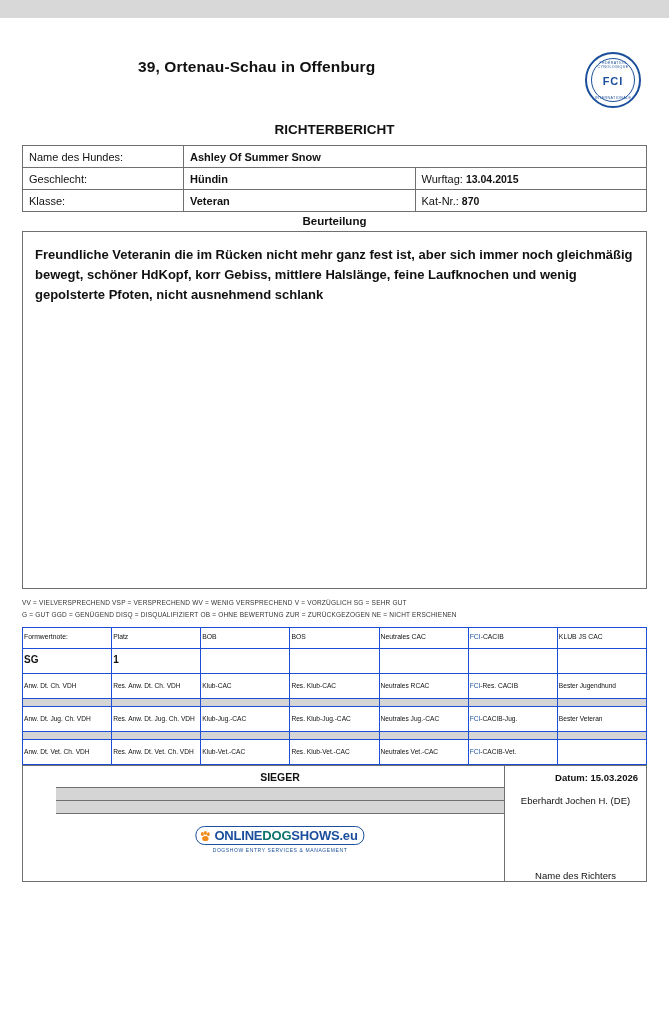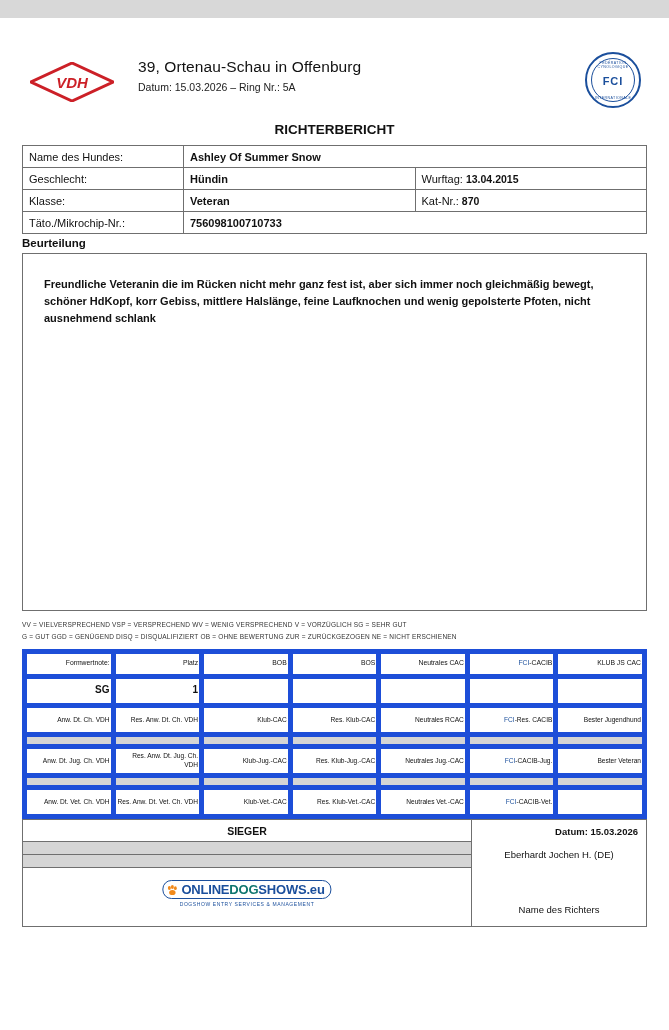--- a/index.html
+++ b/index.html
@@ -45,21 +45,21 @@
     width: 84px; height: 40px;
   }
   .vdh-diamond svg { display: block; }
   .title-block {
     position: absolute;
     left: 116px;
     top: 18px;
   }
   .doc-title {
     font-size: 15.5px;
-    font-weight: normal;
+    font-weight: bold;
     color: #111;
     letter-spacing: 0.1px;
   }
   .doc-subtitle {
     font-size: 10.5px;
     color: #222;
     margin-top: 5px;
   }
   .fci-logo {
     position: absolute;
@@ -132,36 +132,37 @@
     color: #111;
     vertical-align: middle;
     margin-left: 16px;
   }
   td.lbl { width: 148px; font-weight: normal; }
   td.val { font-weight: bold; font-size: 10.5px; }
   td.mixed { font-size: 10.5px; }
   td.mixed b { font-size: 10.5px; }
 
   .beurt-head {
+    text-align: center;
     font-weight: bold;
     font-size: 11.5px;
     padding: 3px 0 4px 0;
     color: #111;
   }
 
   
   .assessment {
     border: 1px solid #6f6f6f;
     height: 358px;
     padding: 10px 9px;
     box-sizing: border-box;
   }
   .assessment p {
-    margin: 12px;
-    font-size: 11px;
+    margin: 3px;
+    font-size: 13px;
     font-weight: bold;
     line-height: 1.55;
     color: #111;
   }
 
   
   .legend {
     margin-top: 8px;
     font-size: 6.5px;
     color: #333;
@@ -171,23 +172,23 @@
   .legend .row { white-space: nowrap; }
 
   
   table.awards {
     width: 100%;
     border-collapse: collapse;
     table-layout: fixed;
     margin-top: 5px;
   }
   table.awards td {
-    border: 5px solid #1d4ed8;
+    border: 1px solid #1d4ed8;
     font-size: 6.6px;
-    text-align: right;
+    text-align: left;
     color: #111;
     padding: 2px 1px;
     height: 20px;
     vertical-align: middle;
     line-height: 1.25;
   }
   table.awards td.head {
     font-size: 6.8px;
     height: 16px;
   }
@@ -280,41 +281,32 @@
     font-size: 9.5px;
     font-weight: normal;
     color: #111;
     margin-top: 12px;
     text-align: center;
   }
   .judge-label {
     font-size: 9.5px;
     color: #111;
     text-align: center;
-    margin-top: 44px;
+    margin-top: 64px;
   }
 </style>
 </head>
 <body>
 
 <div class="page">
   <div class="inner">
 
     <div class="header">
-      <div class="vdh-logo">
-        <div class="vdh-diamond">
-          <svg width="84" height="40" viewBox="0 0 84 40">
-            <polygon points="42,1 83,20 42,39 1,20" fill="#ffffff" stroke="#cc2027" stroke-width="3"></polygon>
-            <text x="42" y="26" text-anchor="middle" font-family="Liberation Sans, sans-serif" font-size="15" font-weight="bold" font-style="italic" fill="#cc2027">VDH</text>
-          </svg>
-        </div>
-      </div>
       <div class="title-block">
         <div class="doc-title">39, Ortenau-Schau in Offenburg</div>
-        <div class="doc-subtitle">Datum: 15.03.2026 – Ring Nr.: 5A</div>
       </div>
       <div class="fci-logo">
         <div class="fci-circle">
           <div class="fci-arc">FÉDÉRATION CYNOLOGIQUE</div>
           <div class="fci-text">FCI</div>
           <div class="fci-arc-bottom">INTERNATIONALE</div>
         </div>
       </div>
     </div>
 
@@ -328,24 +320,20 @@
       </tr>
       <tr>
         <td class="lbl">Geschlecht:</td>
         <td class="val">Hündin</td>
         <td class="mixed"><span>Wurftag:</span> <b>13.04.2015</b></td>
       </tr>
       <tr>
         <td class="lbl">Klasse:</td>
         <td class="val">Veteran</td>
         <td class="mixed"><span>Kat-Nr.:</span> <b>870</b></td>
-      </tr>
-      <tr>
-        <td class="lbl">Täto./Mikrochip-Nr.:</td>
-        <td class="val" colspan="2">756098100710733</td>
       </tr>
     </tbody>
       </table>
 
     <div class="beurt-head">Beurteilung</div>
 
     <div class="assessment">
       <p>Freundliche Veteranin die im Rücken nicht mehr ganz fest ist, aber sich immer noch gleichmäßig bewegt, schöner HdKopf, korr Gebiss, mittlere Halslänge, feine Laufknochen und wenig gepolsterte Pfoten, nicht ausnehmend schlank</p>
     </div>
 
@@ -418,21 +406,21 @@
         <td>Neutrales Vet.-CAC</td>
         <td><span class="fci-pre">FCI</span>-CACIB-Vet.</td>
         <td></td>
       </tr>
     </tbody>
       </table>
 
     <table class="footer">
       <tbody>
           <tr>
-        <td style="width:448px;">
+        <td style="width:448px;padding-left:33px;">
           <div class="sieger-head">SIEGER</div>
           <div class="grey-bar"></div>
           <div class="grey-bar2"></div>
           <div class="logo-cell">
             <div class="ods-logo">
               <div class="ods-main">
                 <span class="ods-paw">
                   <svg width="12" height="12" viewBox="0 0 12 12">
                     <ellipse cx="3" cy="4" rx="1.5" ry="2" fill="#f28a1a"></ellipse>
                     <ellipse cx="6" cy="3" rx="1.5" ry="2" fill="#f28a1a"></ellipse>

